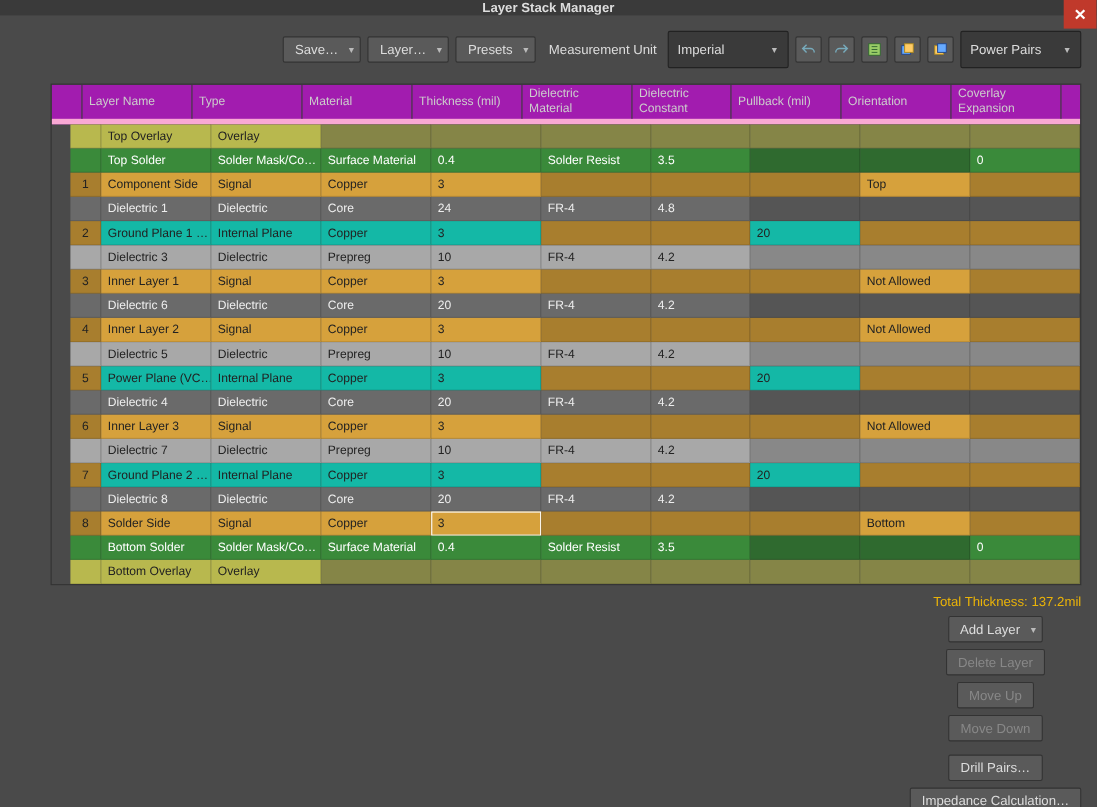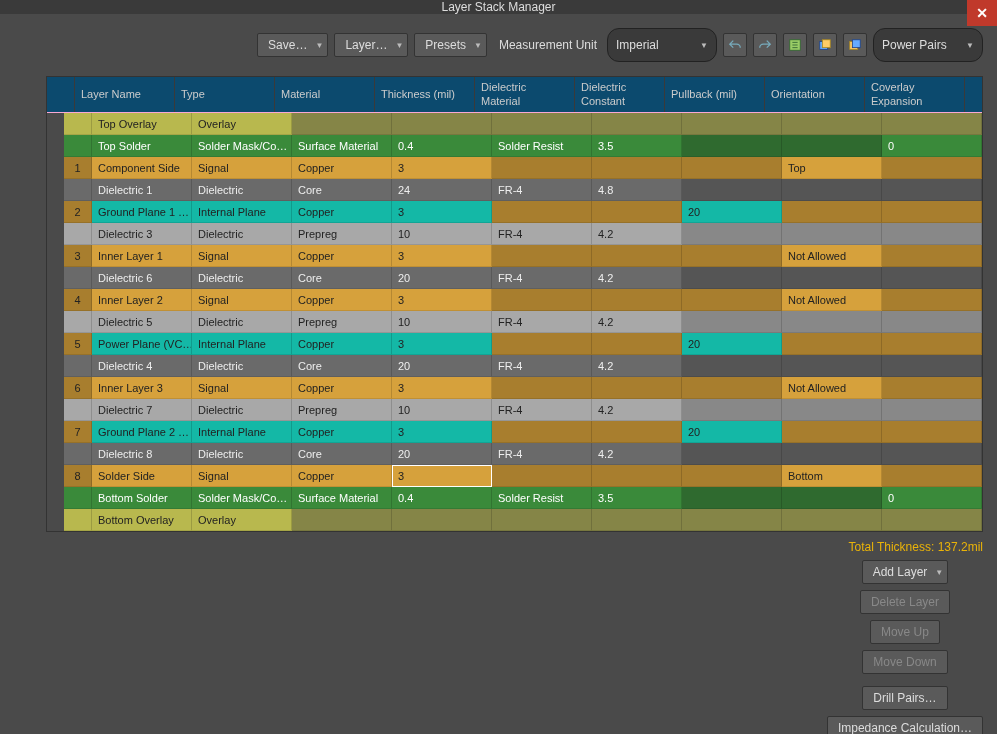--- a/index.html
+++ b/index.html
@@ -1,34 +1,34 @@
 <!DOCTYPE html>
 <html><head>
 <meta charset="utf-8">
 <style>
 * { box-sizing: border-box; margin: 0; padding: 0; font-family: "Segoe UI", Tahoma, sans-serif; }
 body { background: #4a4a4a; width: 997px; height: 734px; overflow: hidden; color: #ddd; font-size: 12px; }
 .window { width: 997px; height: 734px; background: #4a4a4a; display: flex; flex-direction: column; }
 .titlebar { background: #3a3a3a; height: 26px; display: flex; align-items: center; justify-content: center; position: relative; }
-.titlebar .title { color: #ddd; font-size: 12px; }
+.titlebar .title { color: #ddd; font-size: 12px; font-weight: bold; }
 .titlebar .close { position: absolute; right: 0; top: 0; width: 30px; height: 26px; background: #c0392b; color: #fff; display: flex; align-items: center; justify-content: center; font-size: 14px; font-weight: bold; cursor: pointer; }
 .content { flex: 1; padding: 14px 14px 10px 14px; display: flex; flex-direction: column; align-items: flex-end; }
 .toolbar { display: flex; align-items: center; margin-bottom: 14px; gap: 6px; }
 .btn { background: #5a5a5a; border: 1px solid #333; color: #ddd; height: 24px; padding: 0 10px; display: inline-flex; align-items: center; border-radius: 2px; cursor: pointer; font-size: 12px; }
 .btn.dropdown { padding-right: 4px; }
 .btn .caret { margin-left: 8px; font-size: 8px; color: #bbb; }
 .btn.disabled { color: #888; cursor: default; }
 .spacer { flex: 1; }
 .label { color: #ddd; margin-right: 4px; }
-.select { background: #3a3a3a; border: 1px solid #222; color: #ddd; height: 24px; padding: 16px 8px; display: inline-flex; align-items: center; border-radius: 12px; cursor: pointer; min-width: 110px; justify-content: space-between; }
+.select { background: #3a3a3a; border: 1px solid #222; color: #ddd; height: 24px; padding: 16px 8px; display: inline-flex; align-items: center; border-radius: 2px; cursor: pointer; min-width: 110px; justify-content: space-between; }
 .select .caret { font-size: 8px; color: #bbb; margin-left: 18px; }
 .iconbtn { background: #5a5a5a; border: 1px solid #333; width: 24px; height: 24px; display: inline-flex; align-items: center; justify-content: center; border-radius: 2px; cursor: pointer; }
 .iconbtn svg { width: 14px; height: 14px; }
 .table-wrap { flex: 1; border: 1px solid #333; background: #4a4a4a; overflow: hidden; display: flex; flex-direction: column; }
-.thead { display: flex; background: #0c4a6e; border-bottom: 1px solid #f9a8d4; height: 36px; }
+.thead { display: flex; background: #a21caf; border-bottom: 5px solid #f9a8d4; height: 36px; }
 .th { padding: 4px 6px; font-size: 11px; color: #ccc; border-right: 1px solid #3a3a3a; display: flex; align-items: center; line-height: 1.2; }
 .tbody { flex: 1; overflow: auto; }
 .row { display: flex; height: 22px; padding-left: 17px; }
 .cell { padding: 3px 6px; font-size: 11px; border-right: 1px solid rgba(0,0,0,0.15); border-bottom: 1px solid rgba(0,0,0,0.1); white-space: nowrap; overflow: hidden; text-overflow: ellipsis; display: flex; align-items: center; color: #111; }
 .col-idx  { width: 28px; justify-content: center; }
 .col-name { width: 100px; }
 .col-type { width: 100px; }
 .col-mat  { width: 100px; }
 .col-thk  { width: 100px; }
 .col-dmat { width: 100px; }

